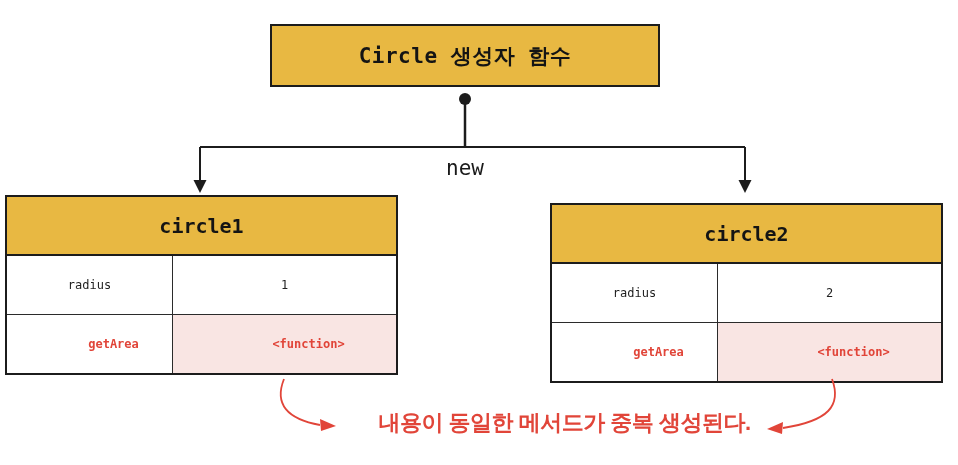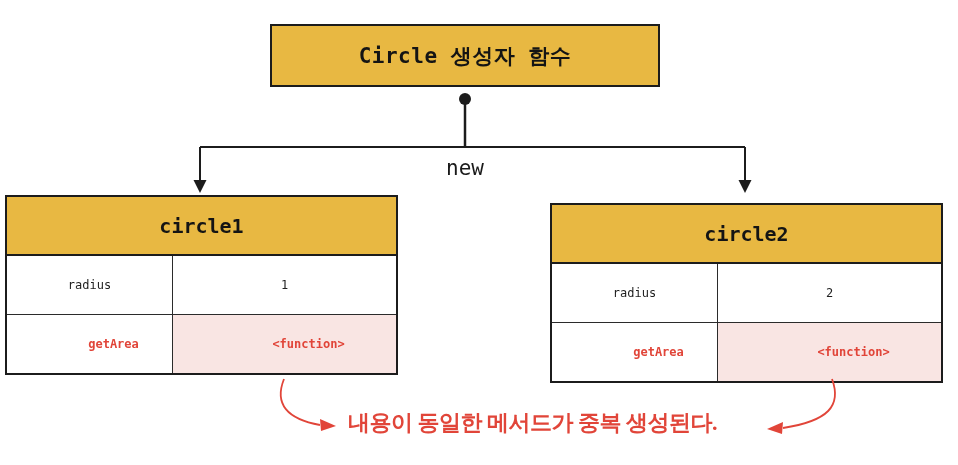--- a/index.html
+++ b/index.html
@@ -90,28 +90,28 @@
     justify-content: center;
     font-size: 12px;
     color: #1f1f1f;
     background: #ffffff;
   }
   .cell.val { border-left: 1.5px solid #2b2b2b; }
   .cell.method { color: var(--red); font-weight: bold; padding-left: 48px; }
   .cell.pinkbg { background: var(--pink); }
   .annotation {
     position: absolute;
-    left: 330px; top: 408px;
+    left: 362px; top: 408px;
     width: 405px;
     text-align: center;
     font-size: 22px;
     font-weight: bold;
     color: var(--red);
     z-index: 2;
-    font-family: Liberation Serif, serif;
+    font-family: Liberation Sans, sans-serif;
     letter-spacing: -0.5px;
   }
 </style>
 </head>
 <body>
 
 <div class="canvas">
 
   <svg class="connectors" viewBox="0 0 958 465">
 

